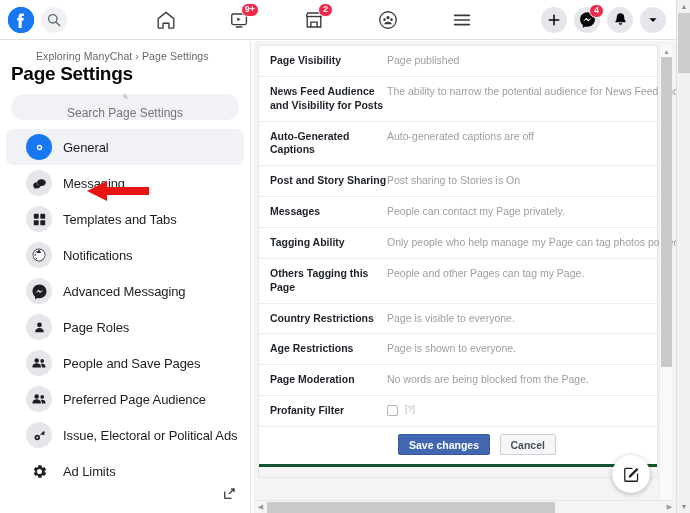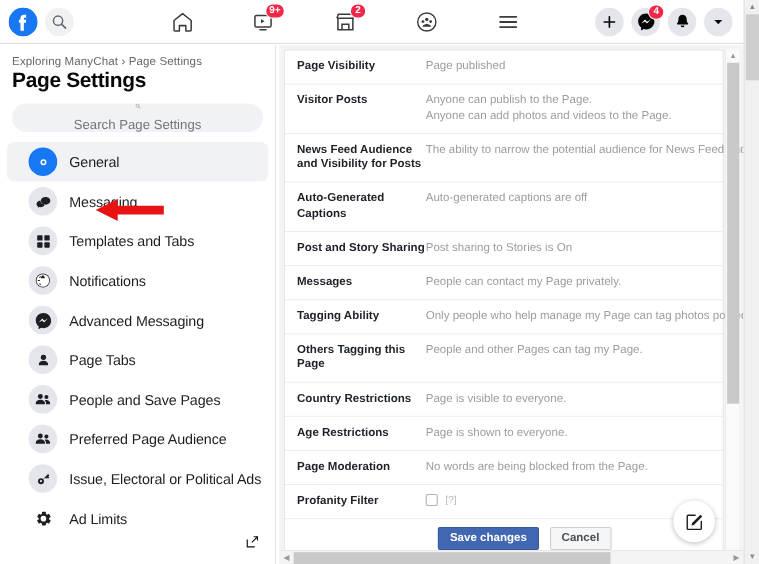--- a/index.html
+++ b/index.html
@@ -55,21 +55,21 @@
   .psb-thumb { position:absolute; top:13px; left:1px; width:12px; height:60px; background:#cdcdcd; border-radius:0; }
 
   
   .sidebar {
     position: absolute; left: 0; top: 41px;
     width: 250px; height: 472px;
     background: #ffffff;
     overflow: hidden;
   }
   .breadcrumb {
-    font-size: 10.5px; color:#65676b; padding: 9px 0 0 11px; letter-spacing: 0.1px;
+    font-size: 10.5px; color:#65676b; padding: 9px 0 0 11px; letter-spacing: 0.1px; margin-left: 25px;
   }
   .page-title {
     font-size: 19px; font-weight: bold; color:#080809;
     padding: 1px 0 0 11px; letter-spacing: -0.3px;
   }
   .search-wrap { padding: 9px 11px 0 11px; }
   .search-box {
     display:flex; align-items:center; gap: 7px;
     background: #f0f2f5; border-radius: 18px;
     height: 26px; padding: 0 11px; flex-direction: column;
@@ -343,21 +343,21 @@
         <span class="nav-label">Advanced Messaging</span>
       </div>
 
       <div class="nav-item">
         <span class="nav-ic">
           <svg width="15" height="15" viewBox="0 0 20 20" fill="#1c1e21">
             <circle cx="10" cy="6.4" r="3.2"></circle>
             <path d="M10 10.6c-3.1 0-5.6 1.9-5.6 4.2v1.4h11.2v-1.4c0-2.3-2.5-4.2-5.6-4.2z"></path>
           </svg>
         </span>
-        <span class="nav-label">Page Tabs</span>
+        <span class="nav-label">Page Roles</span>
       </div>
 
       <div class="nav-item">
         <span class="nav-ic">
           <svg width="16" height="16" viewBox="0 0 20 20" fill="#1c1e21">
             <circle cx="7.1" cy="6.8" r="2.8"></circle>
             <circle cx="14" cy="7.4" r="2.3"></circle>
             <path d="M7.1 10.4c-2.9 0-5.2 1.7-5.2 3.8v1.3h10.4v-1.3c0-2.1-2.3-3.8-5.2-3.8z"></path>
             <path d="M14 10.8c-.8 0-1.5.1-2.1.4 1 .8 1.6 1.9 1.6 3.1v1.2h4.6v-1.2c0-1.9-1.8-3.5-4.1-3.5z"></path>
           </svg>
@@ -414,27 +414,20 @@
 
   <div class="content">
 
     <div class="card">
 
       <div class="row">
         <div class="k">Page Visibility</div>
         <div class="v">Page published</div>
       </div>
 
-      <div class="row">
-        <div class="k">Visitor Posts</div>
-        <div class="v">
-          <span>Anyone can publish to the Page.</span>
-          <span class="l2">Anyone can add photos and videos to the Page.</span>
-        </div>
-      </div>
 
       <div class="row">
         <div class="k">News Feed Audience and Visibility for Posts</div>
         <div class="v">The ability to narrow the potential audience for News Feed and limit visibility o</div>
       </div>
 
       <div class="row">
         <div class="k">Auto-Generated Captions</div>
         <div class="v">Auto-generated captions are off</div>
       </div>

